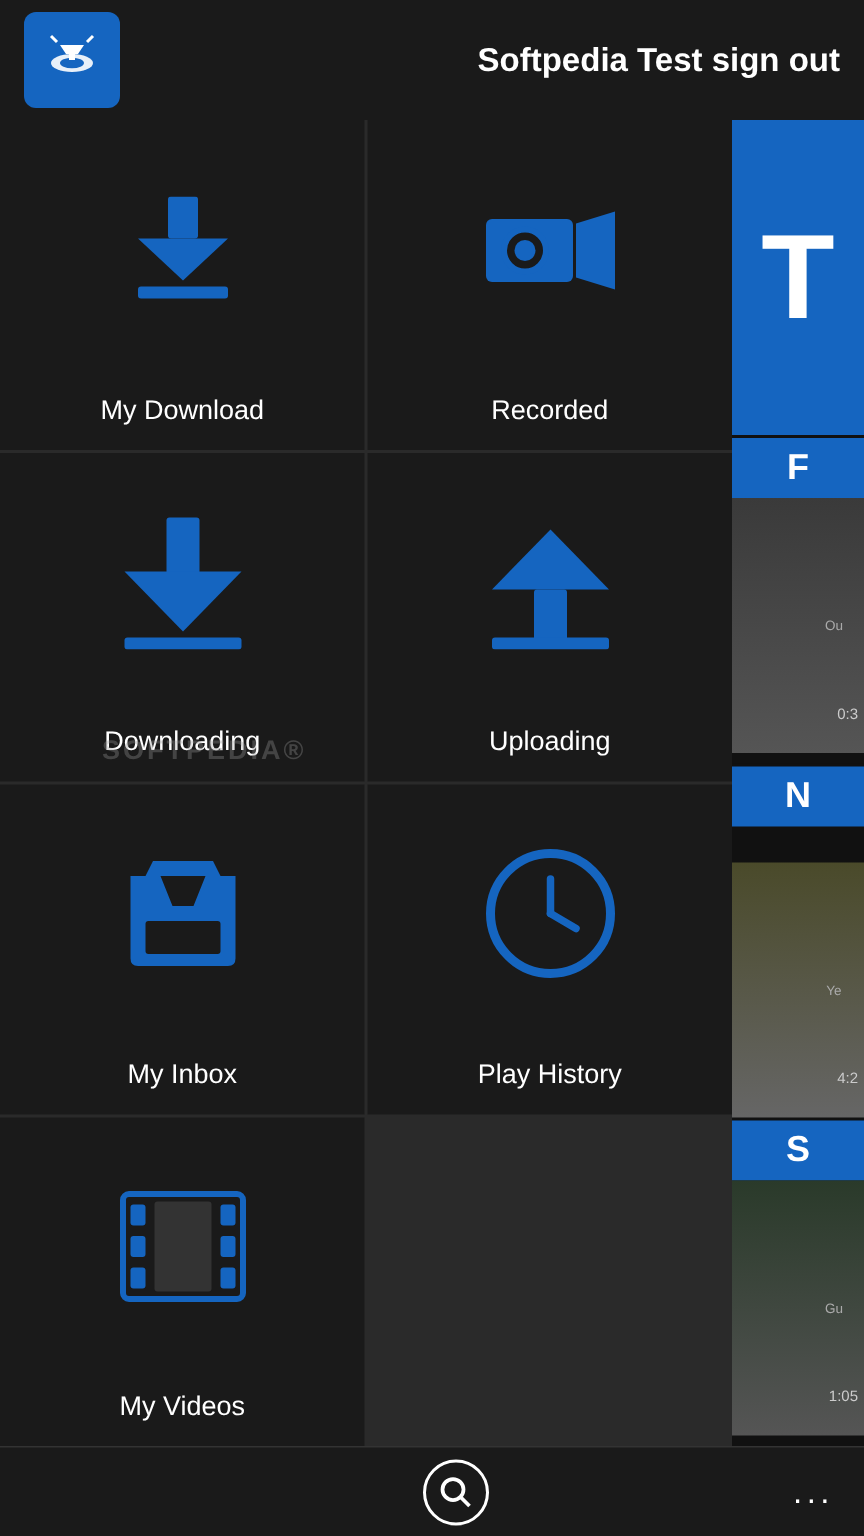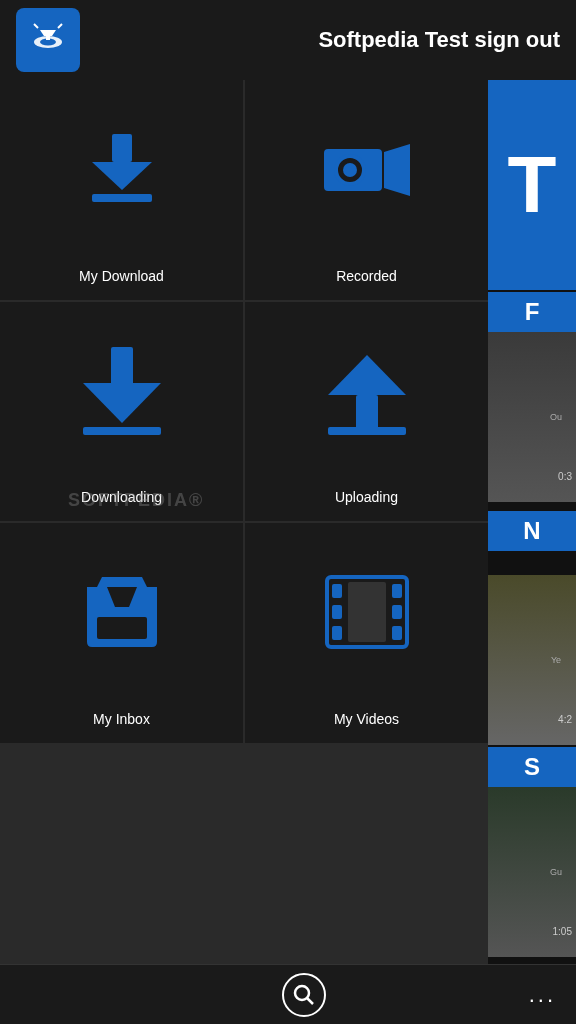--- a/index.html
+++ b/index.html
@@ -69,21 +69,21 @@
 
     .grid-icon {
       margin-bottom: 10px;
       display: flex;
       align-items: center;
       justify-content: center;
       flex: 1;
     }
 
     .grid-label {
-      font-size: 14px;
+      font-size: 18px;
       color: #fff;
       font-weight: 400;
     }
 
     
     .right-sidebar {
       width: 88px;
       background: #111;
       display: flex;
       flex-direction: column;
@@ -277,20 +277,30 @@
 
           <rect x="20" y="50" width="50" height="22" rx="2" fill="#1a1a1a"></rect>
 
           <path d="M20 20 L25 10 L65 10 L70 20 Z" fill="#1565c0"></path>
         </svg>
       </div>
       <div class="grid-label">My Inbox</div>
     </div>
 
 
+    <div class="grid-item">
+      <div class="grid-icon">
+        <svg width="90" height="90" viewBox="0 0 90 90" fill="none">
+          <circle cx="45" cy="45" r="40" stroke="#1565c0" stroke-width="6" fill="none"></circle>
+          <line x1="45" y1="45" x2="45" y2="22" stroke="#1565c0" stroke-width="5" stroke-linecap="round"></line>
+          <line x1="45" y1="45" x2="62" y2="55" stroke="#1565c0" stroke-width="5" stroke-linecap="round"></line>
+        </svg>
+      </div>
+      <div class="grid-label">Play History</div>
+    </div>
 
     <div class="grid-item">
       <div class="grid-icon">
         <svg width="90" height="80" viewBox="0 0 90 80" fill="none">
 
           <rect x="5" y="5" width="80" height="70" rx="4" stroke="#1565c0" stroke-width="4" fill="none"></rect>
 
           <rect x="10" y="12" width="10" height="14" rx="2" fill="#1565c0"></rect>
           <rect x="10" y="33" width="10" height="14" rx="2" fill="#1565c0"></rect>
           <rect x="10" y="54" width="10" height="14" rx="2" fill="#1565c0"></rect>

